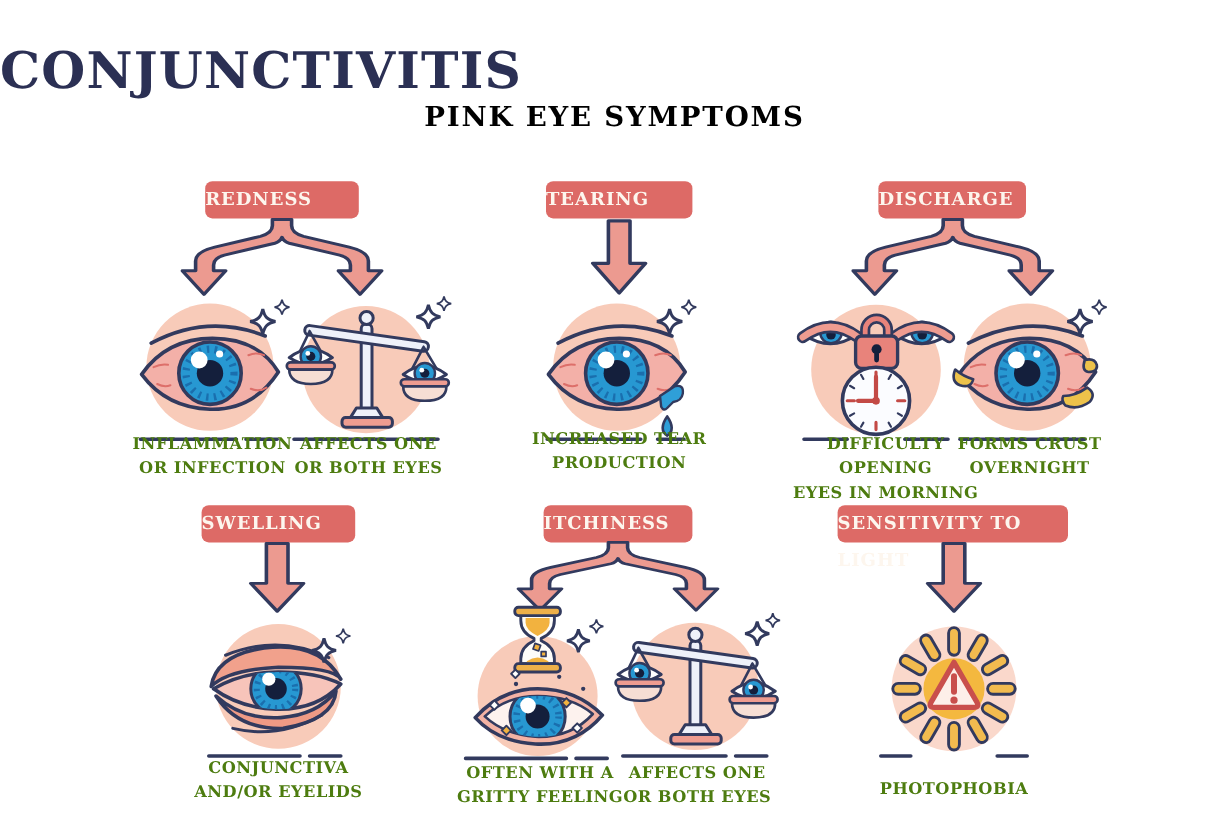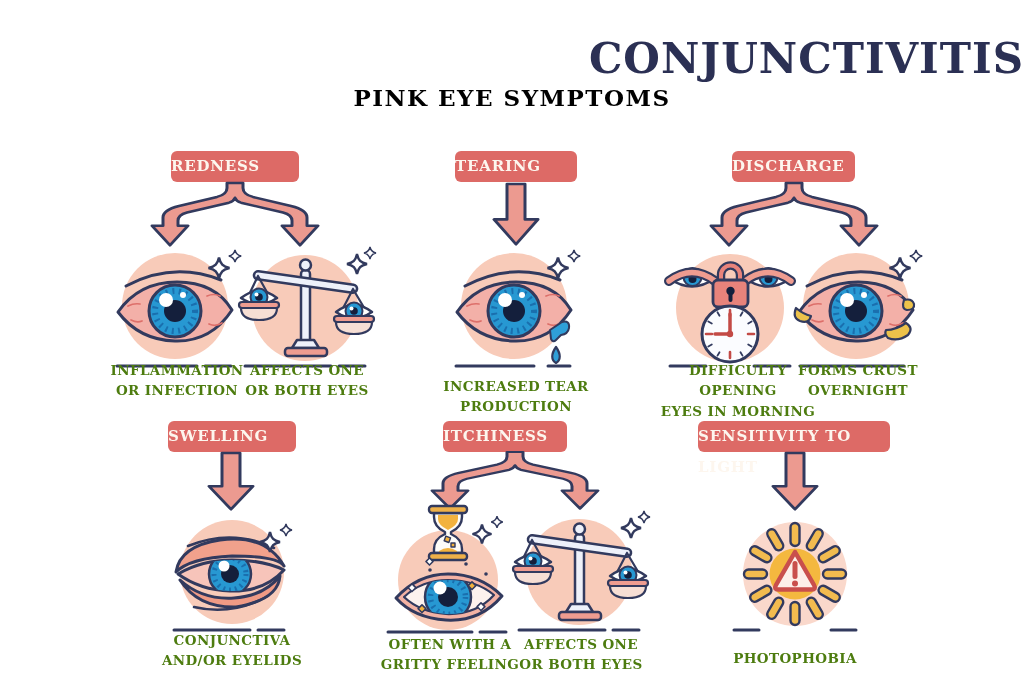--- a/index.html
+++ b/index.html
@@ -1,18 +1,18 @@
 <!DOCTYPE html>
 <html><head>
 <meta charset="utf-8">
 <style>
   html,body{margin:0;padding:0;background:#ffffff;}
   .stage{position:relative;width:1024px;height:683px;background:#ffffff;overflow:hidden;
          font-family:"DejaVu Serif","Liberation Serif",serif;}
-  .title{position:absolute;left:0;top:34px;width:1024px;text-align:right;
+  .title{position:absolute;left:0;top:34px;width:1024px;text-align:left;
          font-size:42px;font-weight:bold;color:#2b3054;letter-spacing:1px;margin:0;}
   .subtitle{position:absolute;left:0;top:84px;width:1024px;text-align:center;
          font-size:23px;font-weight:bold;color:#000000;letter-spacing:1.5px;margin:0;}
   .banner{position:absolute;height:31px;line-height:31px;border-radius:6px;background:#dd6a66;
           color:#fdf6ee;text-align:left;font-size:15px;font-weight:bold;letter-spacing:.8px;}
   .caption{position:absolute;width:180px;text-align:center;white-space:pre-line;
            font-size:13.5px;line-height:1.5;font-weight:bold;color:#4d7c0f;letter-spacing:.4px;}
   svg.abs{position:absolute;overflow:visible;}
   .ol{stroke:#323a5e;stroke-linecap:round;stroke-linejoin:round;}
   .arrow{fill:#ec9a90;stroke:#323a5e;stroke-width:3;stroke-linejoin:round;}
@@ -70,21 +70,21 @@
     </defs>
   </svg>
 
   <h1 class="title">CONJUNCTIVITIS</h1>
   <h2 class="subtitle">PINK EYE SYMPTOMS</h2>
 
   <div class="banner" style="left:171px;top:151px;width:128px">REDNESS</div>
   <div class="banner" style="left:455px;top:151px;width:122px">TEARING</div>
   <div class="banner" style="left:732px;top:151px;width:123px">DISCHARGE</div>
   <div class="banner" style="left:168px;top:421px;width:128px">SWELLING</div>
-  <div class="banner" style="left:443px;top:421px;width:124px">ITCHINESS</div>
+  <div class="banner" style="left:453px;top:421px;width:124px">ITCHINESS</div>
   <div class="banner" style="left:698px;top:421px;width:192px">SENSITIVITY TO LIGHT</div>
 
   <svg class="abs" style="left:135px;top:183px" width="200" height="64" viewBox="0 0 200 78" preserveAspectRatio="none">
       <use href="#forkArrow" class="arrow"></use>
     </svg>
   <svg class="abs" style="left:488px;top:184px" width="56" height="62" viewBox="0 0 56 70" preserveAspectRatio="none">
       <use href="#straightArrow" class="arrow"></use>
     </svg>
   <svg class="abs" style="left:694px;top:183px" width="200" height="64" viewBox="0 0 200 78" preserveAspectRatio="none">
       <use href="#forkArrow" class="arrow"></use>
@@ -240,21 +240,21 @@
     </g>
     <path d="M66,40 L85,73 Q87.5,77.5 82.5,77.5 L49.5,77.5 Q44.5,77.5 47,73 Z" fill="#fdefe9" stroke="#c94f4c" stroke-width="4.5" stroke-linejoin="round"></path>
     <path d="M66,51.5 V64.5" stroke="#c94f4c" stroke-width="5" stroke-linecap="round"></path>
     <circle cx="66" cy="71.5" r="3" fill="#c94f4c"></circle>
   </svg>
 
   <div class="caption" style="left:87px;top:360px">INFLAMMATION
 OR INFECTION</div>
   <div class="caption" style="left:217px;top:360px">AFFECTS ONE
 OR BOTH EYES</div>
-  <div class="caption" style="left:426px;top:376px">INCREASED TEAR
+  <div class="caption" style="left:426px;top:356px">INCREASED TEAR
 PRODUCTION</div>
   <div class="caption" style="left:648px;top:360px">DIFFICULTY OPENING
 EYES IN MORNING</div>
   <div class="caption" style="left:768px;top:360px">FORMS CRUST
 OVERNIGHT</div>
   <div class="caption" style="left:142px;top:630px">CONJUNCTIVA
 AND/OR EYELIDS</div>
   <div class="caption" style="left:360px;top:634px">OFTEN WITH A
 GRITTY FEELING</div>
   <div class="caption" style="left:491px;top:634px">AFFECTS ONE

